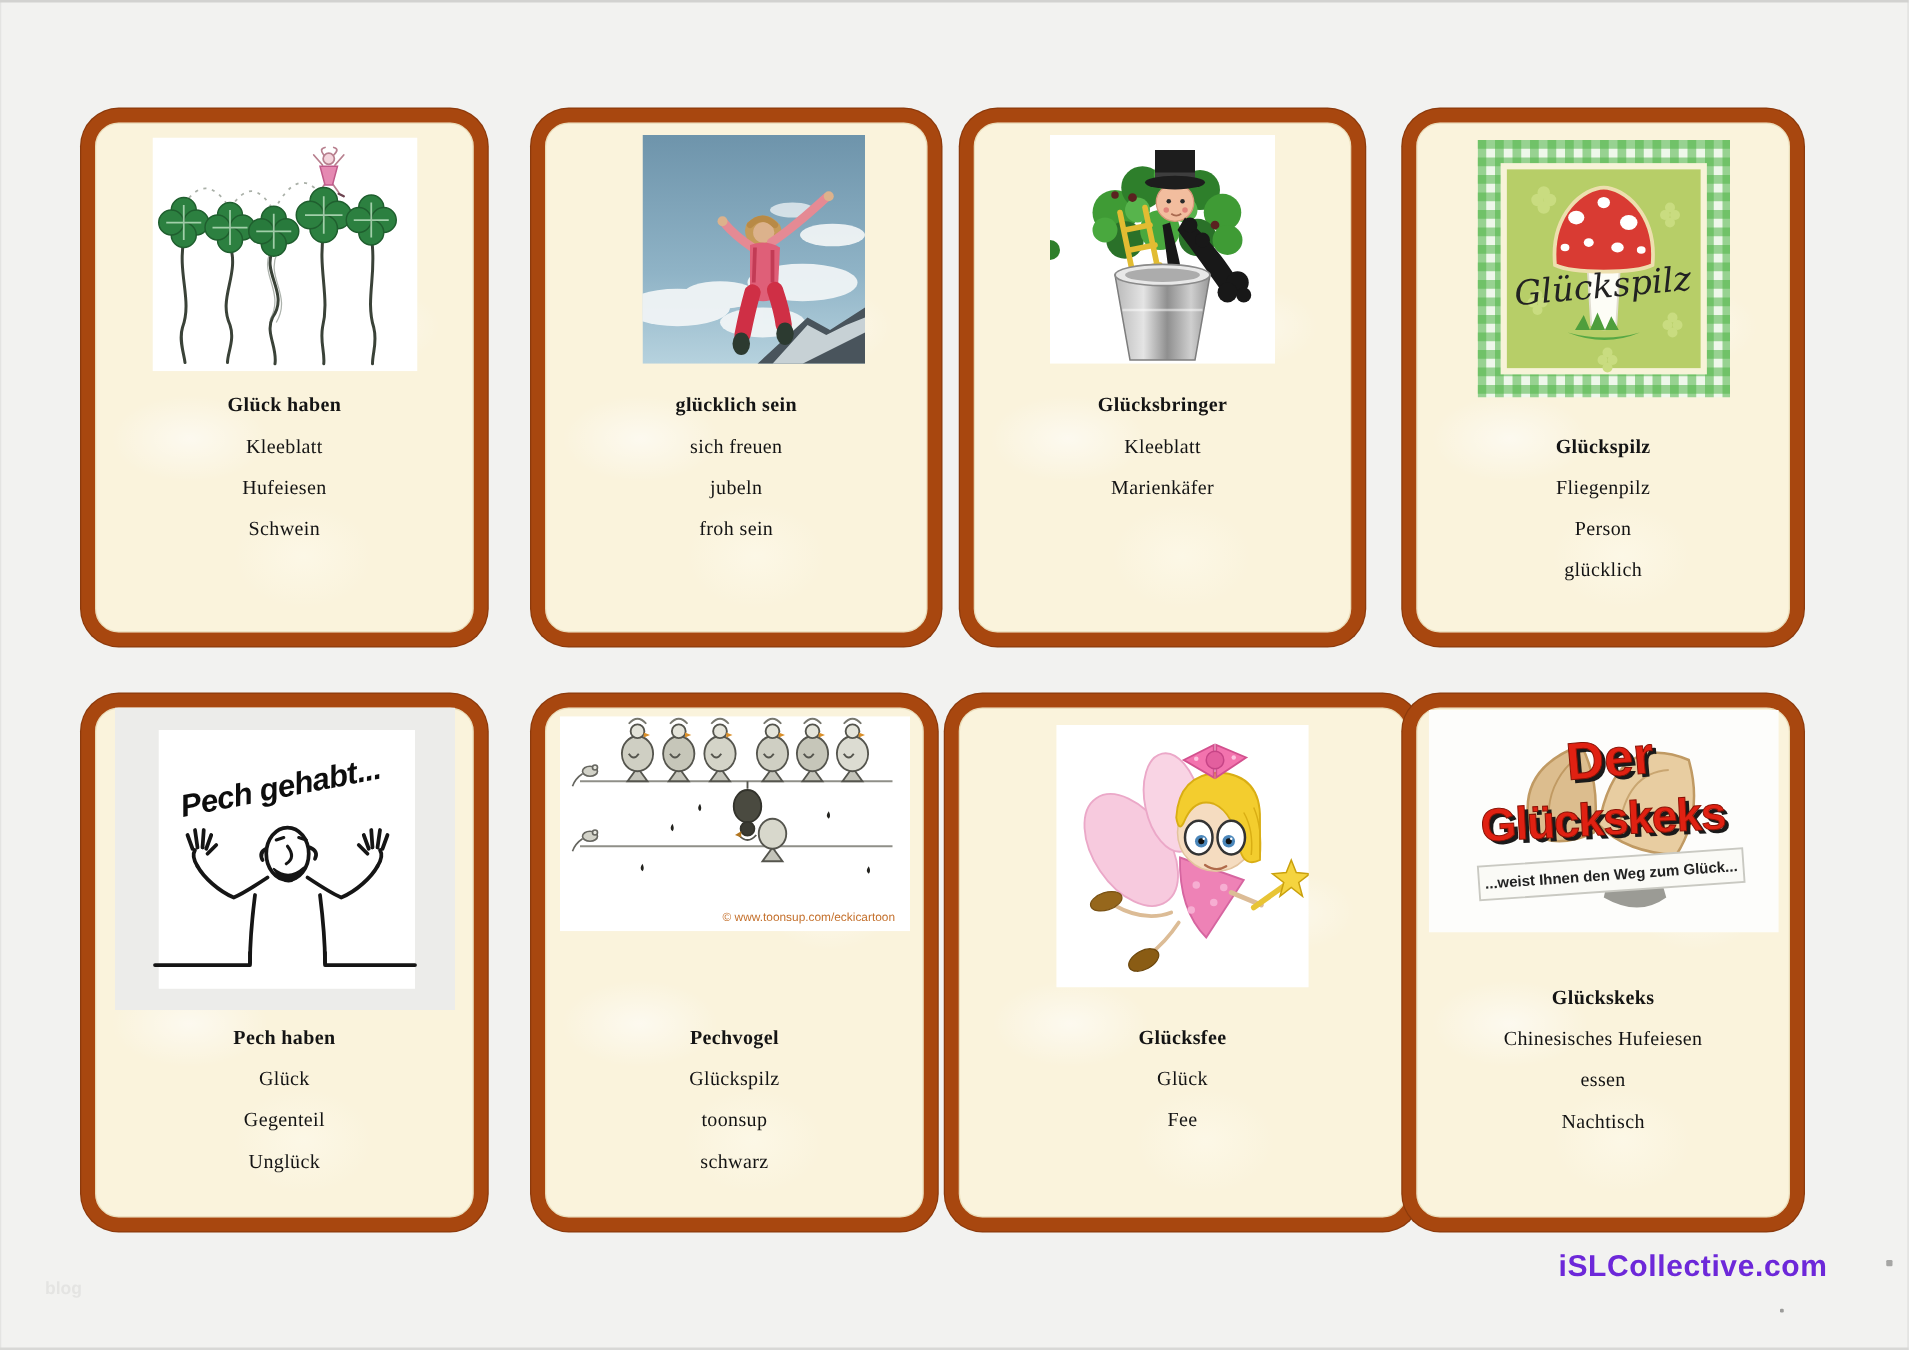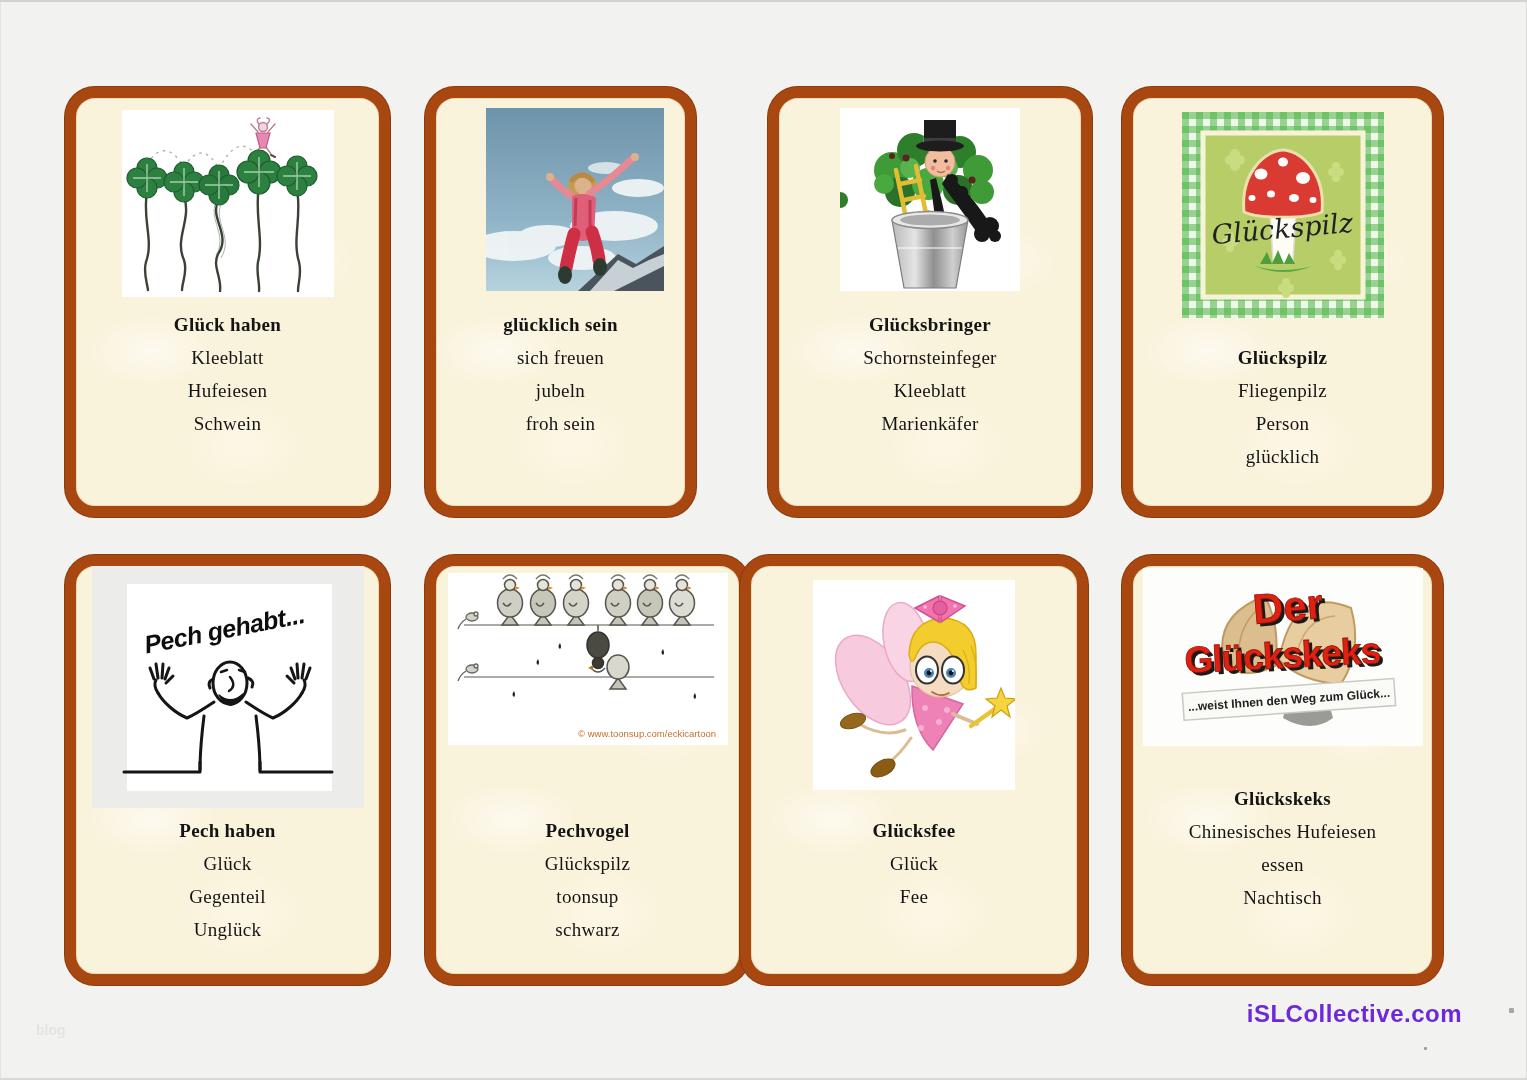--- a/index.html
+++ b/index.html
@@ -14,21 +14,21 @@
     background-image:
       radial-gradient(90px 50px at 25% 62%, rgba(255,255,255,.55), rgba(255,255,255,0) 70%),
       radial-gradient(70px 45px at 75% 40%, rgba(255,255,255,.40), rgba(255,255,255,0) 70%),
       radial-gradient(80px 60px at 55% 85%, rgba(255,252,240,.50), rgba(255,255,255,0) 70%);
     border:11px solid #a8470f;border-radius:30px;
     box-shadow:0 0 0 1px #8c3a0c, inset 0 0 0 1px #e9dcb8;
   }
   .img-wrap{margin-left:auto;margin-right:auto;}
   .img-wrap svg{display:block;width:100%;height:100%;}
   .words{position:absolute;left:0;right:0;text-align:center;line-height:33px;
-    font-size:19px;color:#141414;letter-spacing:.3px;}
+    font-size:16px;color:#141414;letter-spacing:.3px;}
   .words .title{font-weight:bold;}
   .watermark{position:absolute;top:1000px;right:65px;font-family:"Liberation Sans","DejaVu Sans",sans-serif;
     font-weight:bold;font-size:24px;color:#6d28d9;letter-spacing:.5px;}
   .dot1{position:absolute;left:1509px;top:1008px;width:5px;height:5px;background:#a6a6a4;border-radius:1px;}
   .dot2{position:absolute;left:1424px;top:1047px;width:3px;height:3px;background:#9c9c9a;border-radius:1px;}
   .blog{position:absolute;left:36px;top:1022px;font-family:"Liberation Sans","DejaVu Sans",sans-serif;
     font-weight:bold;font-size:14px;color:#e4e4e2;}
 </style>
 </head>
 <body>
@@ -116,21 +116,21 @@
       </svg>
     </div>
     <div class="words" style="top:210px;">
       <div class="title">Glück haben</div>
       <div class="word">Kleeblatt</div>
       <div class="word">Hufeiesen</div>
       <div class="word">Schwein</div>
     </div>
   </div>
 
-  <div class="card" style="left:425px;top:87px;width:271px;padding-left:28px;">
+  <div class="card" style="left:425px;top:87px;width:328px;padding-left:28px;">
     <div class="img-wrap" style="margin-top:10px;width:178px;height:183px;">
       <svg viewBox="0 0 178 183" xmlns="http://www.w3.org/2000/svg">
         <defs>
           <linearGradient id="c2sky" x1="0" y1="0" x2="0" y2="1">
             <stop offset="0" stop-color="#6e94ab"></stop>
               <stop offset=".6" stop-color="#8fb3c6"></stop>
               <stop offset="1" stop-color="#b6d2de"></stop>
           </linearGradient>
         </defs>
         <rect width="178" height="183" fill="url(#c2sky)"></rect>
@@ -232,21 +232,20 @@
         <g>
           <path d="M52,112 L128,112 L116,180 L64,180 Z" fill="url(#c3buck)" stroke="#7d7d7d" stroke-width="1.2"></path>
           <ellipse cx="90" cy="112" rx="38" ry="8.5" fill="#e8e8e8" stroke="#8a8a8a" stroke-width="1.4"></ellipse>
           <ellipse cx="90" cy="112" rx="30" ry="5.5" fill="#6f6f6f" opacity=".5"></ellipse>
           <path d="M58,140 L122,140" stroke="#ffffff" stroke-width="2" opacity=".5"></path>
         </g>
       </svg>
     </div>
     <div class="words" style="top:210px;">
       <div class="title">Glücksbringer</div>
-      <div class="word">Schornsteinfeger</div>
       <div class="word">Kleeblatt</div>
       <div class="word">Marienkäfer</div>
     </div>
   </div>
 
   <div class="card" style="left:1122px;top:87px;width:321px;">
     <div class="img-wrap" style="margin-top:14px;width:202px;height:206px;">
       <svg viewBox="0 0 202 206" xmlns="http://www.w3.org/2000/svg">
         <defs>
           <pattern id="c4ging" width="14" height="14" patternUnits="userSpaceOnUse">
@@ -429,21 +428,21 @@
       </svg>
     </div>
     <div class="words" style="top:248px;">
       <div class="title">Pechvogel</div>
       <div class="word">Glückspilz</div>
       <div class="word">toonsup</div>
       <div class="word">schwarz</div>
     </div>
   </div>
 
-  <div class="card" style="left:740px;top:555px;width:348px;">
+  <div class="card" style="left:756px;top:555px;width:380px;">
     <div class="img-wrap" style="margin-top:14px;width:202px;height:210px;">
       <svg viewBox="0 0 202 210" xmlns="http://www.w3.org/2000/svg">
         <rect width="202" height="210" fill="#ffffff"></rect>
         <g>
           <ellipse cx="60" cy="100" rx="30" ry="50" fill="#f7cade" stroke="#eba8c8" stroke-width="1.5" transform="rotate(-34 60 100)"></ellipse>
           <ellipse cx="93" cy="62" rx="22" ry="40" fill="#f9d4e4" stroke="#eba8c8" stroke-width="1.5" transform="rotate(-12 93 62)"></ellipse>
         </g>
         <g stroke="#dcbc96" stroke-width="3" fill="none" stroke-linecap="round">
           <path d="M92,150 C76,156 60,152 46,144"></path>
           <path d="M98,158 C90,170 82,178 74,184"></path>

